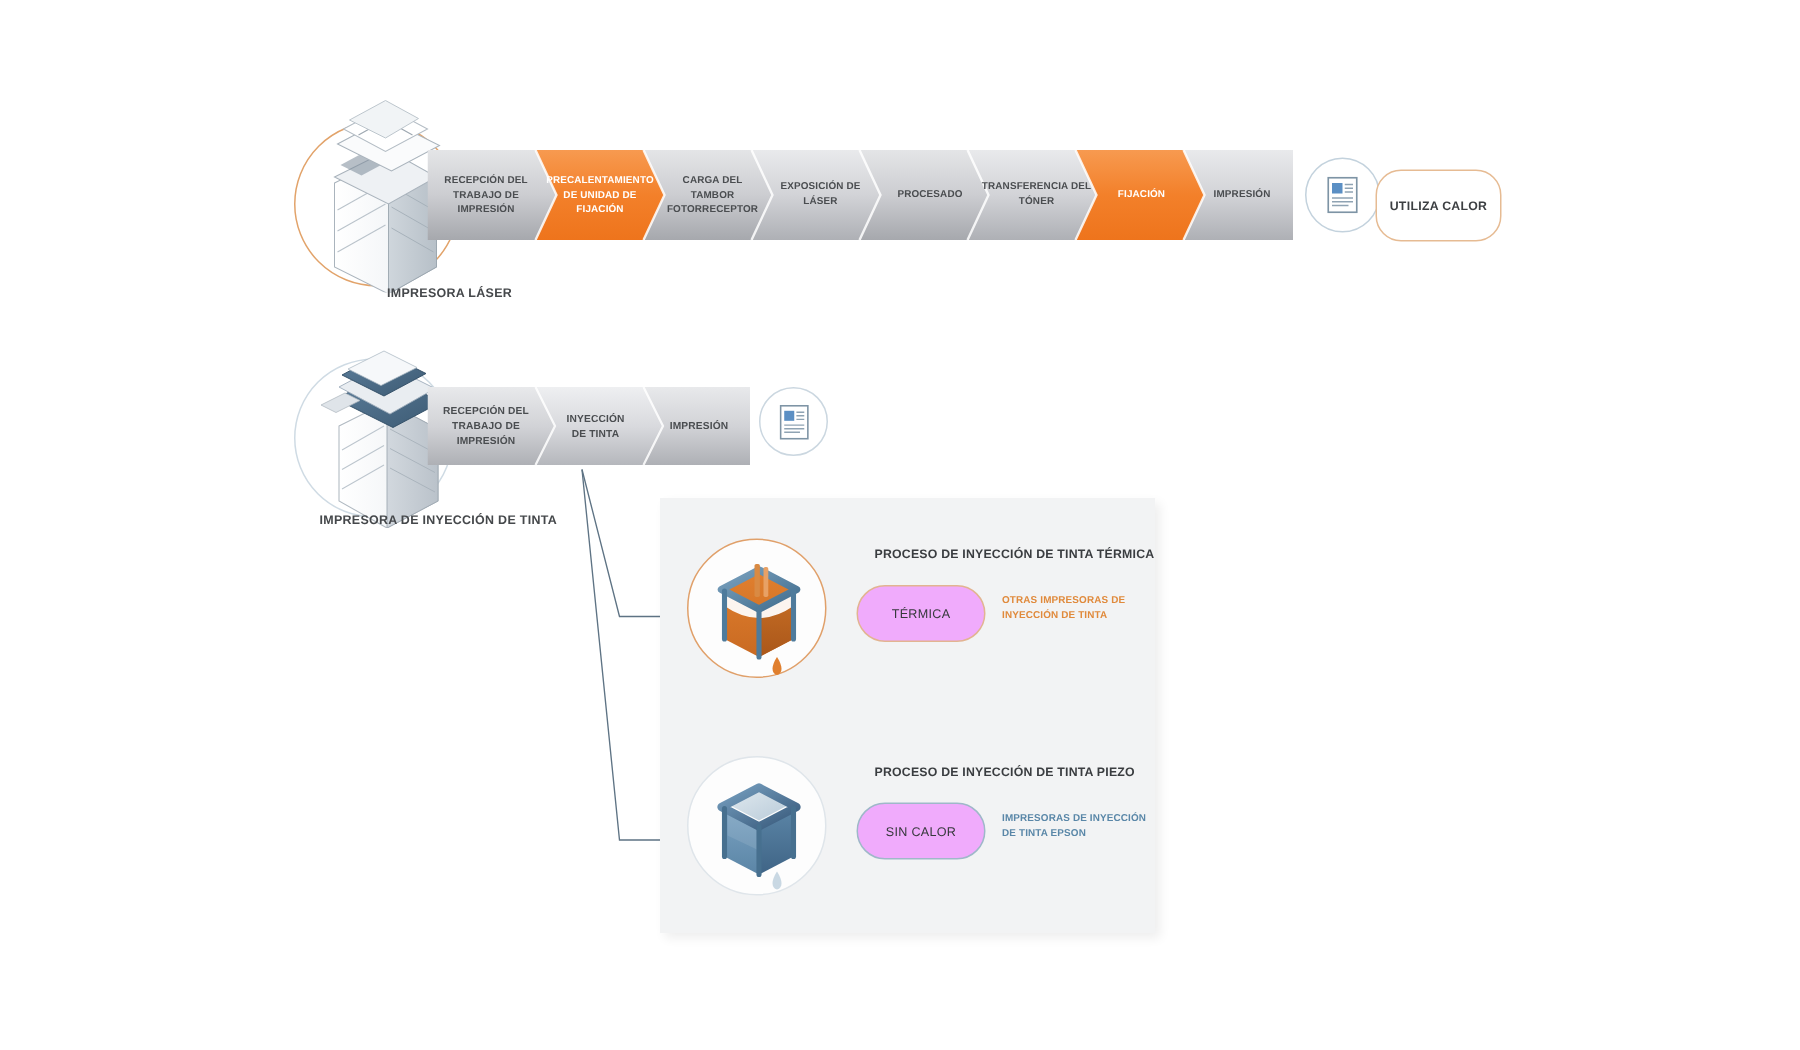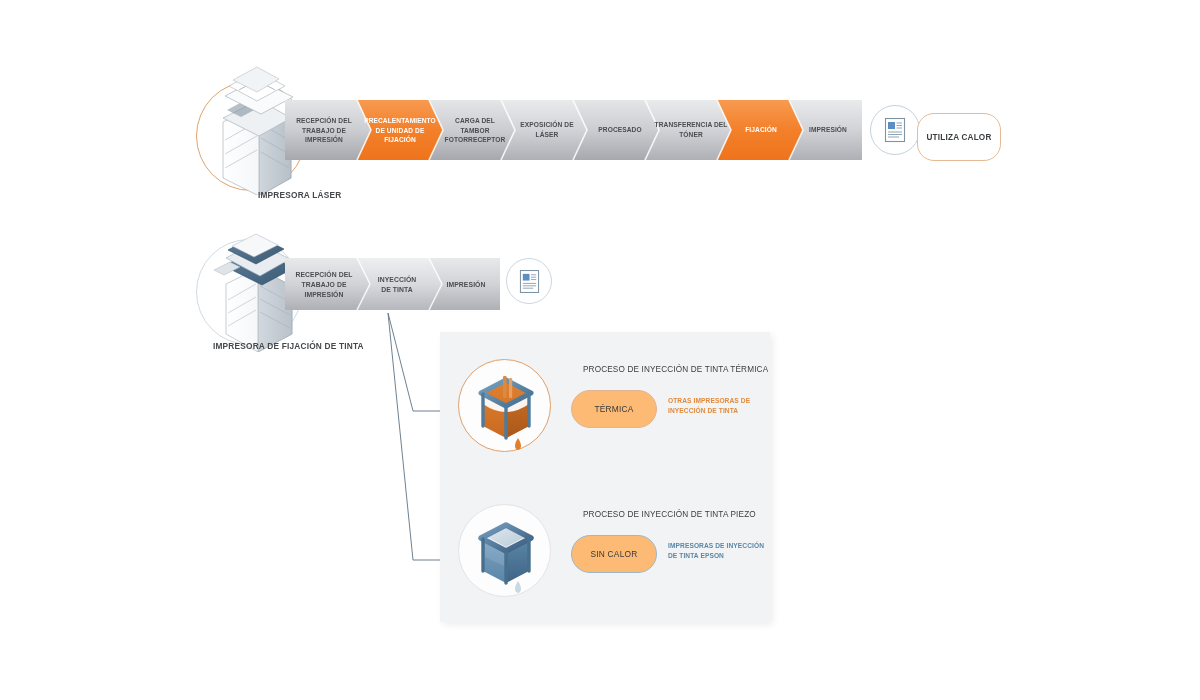--- a/index.html
+++ b/index.html
@@ -110,32 +110,32 @@
     width: 93px; height: 93px;
     border-radius: 50%;
     background: #fdfdfd;
   }
   .ic-thermal { border: 1.4px solid #e0a06a; }
   .ic-piezo   { border: 1.2px solid #dfe5ea; }
 
   .detail-title {
     position: absolute;
     left: 131px; top: 33px;
-    font-size: 8.2px; font-weight: normal;
+    font-size: 8.2px; font-weight: bold;
     letter-spacing: .15px;
     color: #3a3d40;
     white-space: nowrap;
     padding-left: 12px;
   }
   .pill {
     position: absolute;
     left: 131px; top: 58px;
     width: 86px; height: 38px;
     border-radius: 19px;
-    background: #fdba74;
+    background: #f0abfc;
     display: flex; align-items: center; justify-content: center;
     font-size: 8.4px; letter-spacing: .2px;
     color: #36393c;
   }
   .pill-thermal { border: 1.2px solid #e2b491; }
   .pill-piezo   { border: 1.2px solid #9fb8c9; text-align: center; }
 
   .detail-note {
     position: absolute;
     left: 228px; top: 64px;
@@ -308,21 +308,21 @@
     </g>
 
     <polygon points="28,44 60,27 98,46 66,63" fill="url(#ijTop)" stroke="#2e4b63" stroke-width="0.6"></polygon>
     <polygon points="30,36 60,20 94,37 64,54" fill="#e9edf1" stroke="#9eadbb" stroke-width="0.6"></polygon>
     <polygon points="32,28 60,13 88,27 60,42" fill="url(#ijTop)" stroke="#2e4b63" stroke-width="0.6"></polygon>
     <polygon points="36,24 60,12 82,23 58,35" fill="#f6f8fa" stroke="#aab7c2" stroke-width="0.5"></polygon>
 
     <polygon points="18,48 34,40 44,45 28,53" fill="#dfe4e9" stroke="#aeb7bf" stroke-width="0.5"></polygon>
   </svg>
 
-  <div class="printer-caption cap-inkjet">IMPRESORA DE FIJACIÓN DE TINTA</div>
+  <div class="printer-caption cap-inkjet">IMPRESORA DE INYECCIÓN DE TINTA</div>
 
   <div class="flow flow-inkjet">
     <svg width="215" height="52" viewBox="0 0 215 52">
       <defs>
         <linearGradient id="gGreyB" x1="0" y1="0" x2="0" y2="1">
           <stop offset="0" stop-color="#e8e9eb"></stop>
             <stop offset="0.5" stop-color="#d2d3d7"></stop>
             <stop offset="1" stop-color="#aeb0b5"></stop>
         </linearGradient>
         <linearGradient id="gGreyB2" x1="0" y1="0" x2="0" y2="1">

